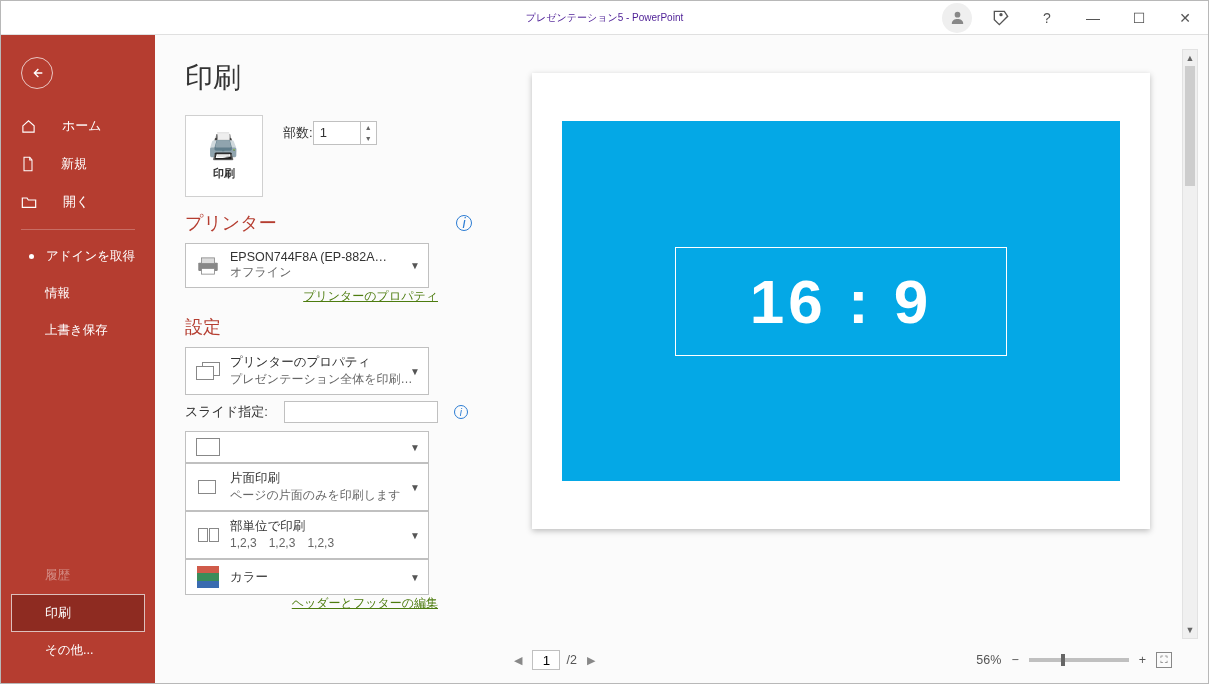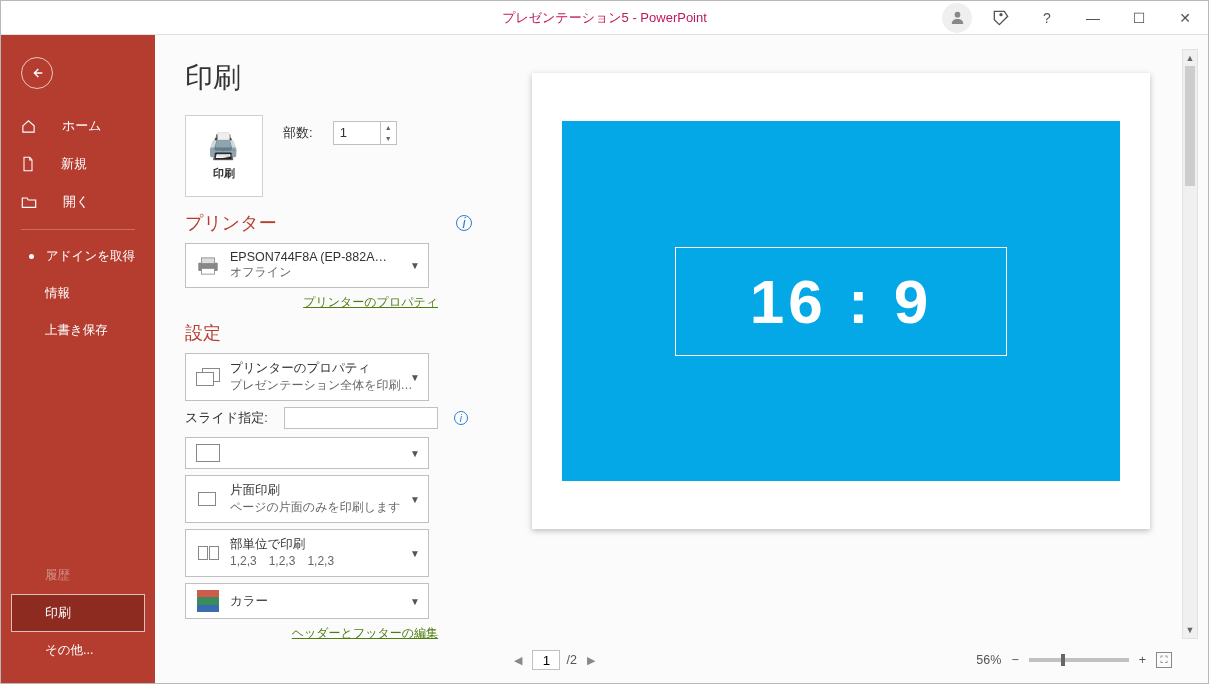--- a/index.html
+++ b/index.html
@@ -14,21 +14,21 @@
   border: 1px solid #b8b8b8;
 }
 .titlebar {
   height: 34px;
   background: #fff;
   display: flex;
   align-items: center;
   position: relative;
   border-bottom: 1px solid #e0e0e0;
 }
-.titlebar .title { position: absolute; left: 50%; transform: translateX(-50%); font-size: 13px; color: #be185d; }
+.titlebar .title { position: absolute; left: 50%; transform: translateX(-50%); font-size: 10px; color: #4c1d95; }
 .titlebar .right { position: absolute; right: 0; display: flex; align-items: center; height: 100%; }
 .titlebar .right .wbtn { width: 46px; height: 100%; display: flex; align-items: center; justify-content: center; color: #555; font-size: 14px; }
 .titlebar .right .avatar { width: 30px; height: 30px; border-radius: 50%; background: #efefef; display: flex; align-items: center; justify-content: center; margin-right: 6px; }
 .titlebar .right .avatar svg { width: 17px; height: 17px; fill: #888; }
 .main { display: flex; height: calc(100% - 34px); }
 .sidebar {
   width: 154px;
   background: #b53d30;
   color: #fff;
   padding-top: 22px;
@@ -51,30 +51,30 @@
   background: #fbfbfb;
 }
 .panel h1 { font-size: 28px; font-weight: 400; color: #333; margin-bottom: 18px; }
 .print-btn-row { display: flex; align-items: flex-start; gap: 20px; margin-bottom: 14px; }
 .print-big {
   width: 78px; height: 82px; border: 1px solid #d0d0d0; background: #fff;
   display: flex; flex-direction: column; align-items: center; justify-content: center; gap: 4px;
 }
 .print-big .ic { font-size: 26px; }
 .print-big .lbl { font-size: 11px; font-weight: bold; }
-.copies { display: flex; align-items: center; gap: 20px; font-size: 13px; padding-top: 6px;}
+.copies { display: flex; align-items: center; gap: 0; font-size: 13px; padding-top: 6px;}
 .copies .spin { width: 64px; height:24px; border:1px solid #c0c0c0; background:#fff; display:flex; position:relative;}
 .copies .spin .val{ flex:1; padding:3px 6px; }
 .copies .spin .arrows{ width:16px; display:flex; flex-direction:column; border-left:1px solid #c0c0c0;}
 .copies .spin .arrows div{ flex:1; font-size:7px; display:flex; align-items:center; justify-content:center; color:#666;}
 .section-title { color: #b53d30; font-size: 18px; margin: 10px 0 8px 0; display:flex; align-items:center; justify-content:space-between; font-weight:400; padding-right: 28px;}
 .section-title .info { color:#2b7cd3; font-size:14px; width:16px; height:16px; border:1px solid #2b7cd3; border-radius:50%; display:flex; align-items:center; justify-content:center; font-style:italic;}
 .dropdown {
   width: 244px; border: 1px solid #c0c0c0; background: #fff; display: flex; align-items: center;
-  padding: 6px 8px; gap: 8px; position: relative; margin-bottom: 6px;
+  padding: 6px 8px; gap: 8px; position: relative; margin-bottom: 0;
 }
 .dropdown .icon-slot { width: 28px; display:flex; align-items:center; justify-content:center; flex-shrink:0;}
 .dropdown .text-slot { flex: 1; overflow:hidden; }
 .dropdown .text-slot .line1{ font-size:12.5px; white-space:nowrap; overflow:hidden; text-overflow:ellipsis;}
 .dropdown .text-slot .line2{ font-size:12px; color:#666; white-space:nowrap; overflow:hidden; text-overflow:ellipsis;}
 .dropdown .chev { position:absolute; right:8px; color:#555; font-size:10px;}
 .link-row { text-align: right; padding-right: 62px; margin-bottom: 10px; }
 .link-row a { color: #4d7c0f; text-decoration: underline; font-size: 12px; cursor: pointer;}
 .slide-spec { display:flex; align-items:center; gap:16px; margin: 6px 0 8px 0;}
 .slide-spec input { width: 154px; height:22px; border:1px solid #c0c0c0; padding: 2px 4px; }

